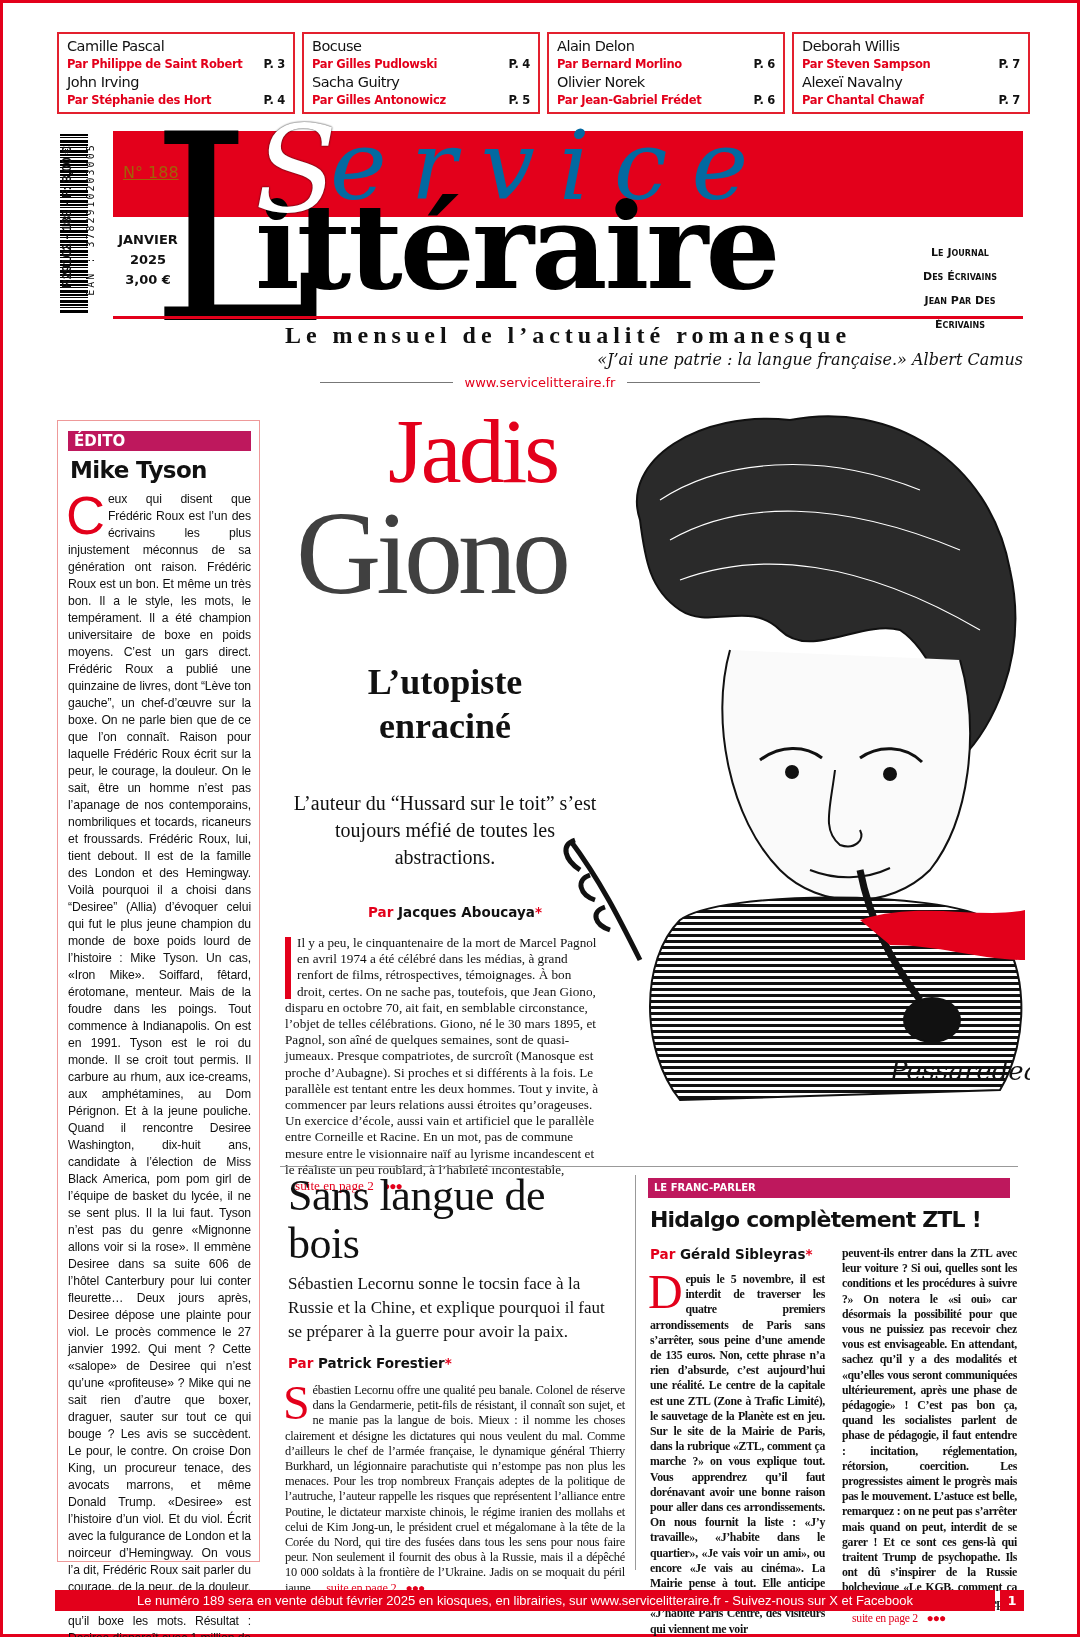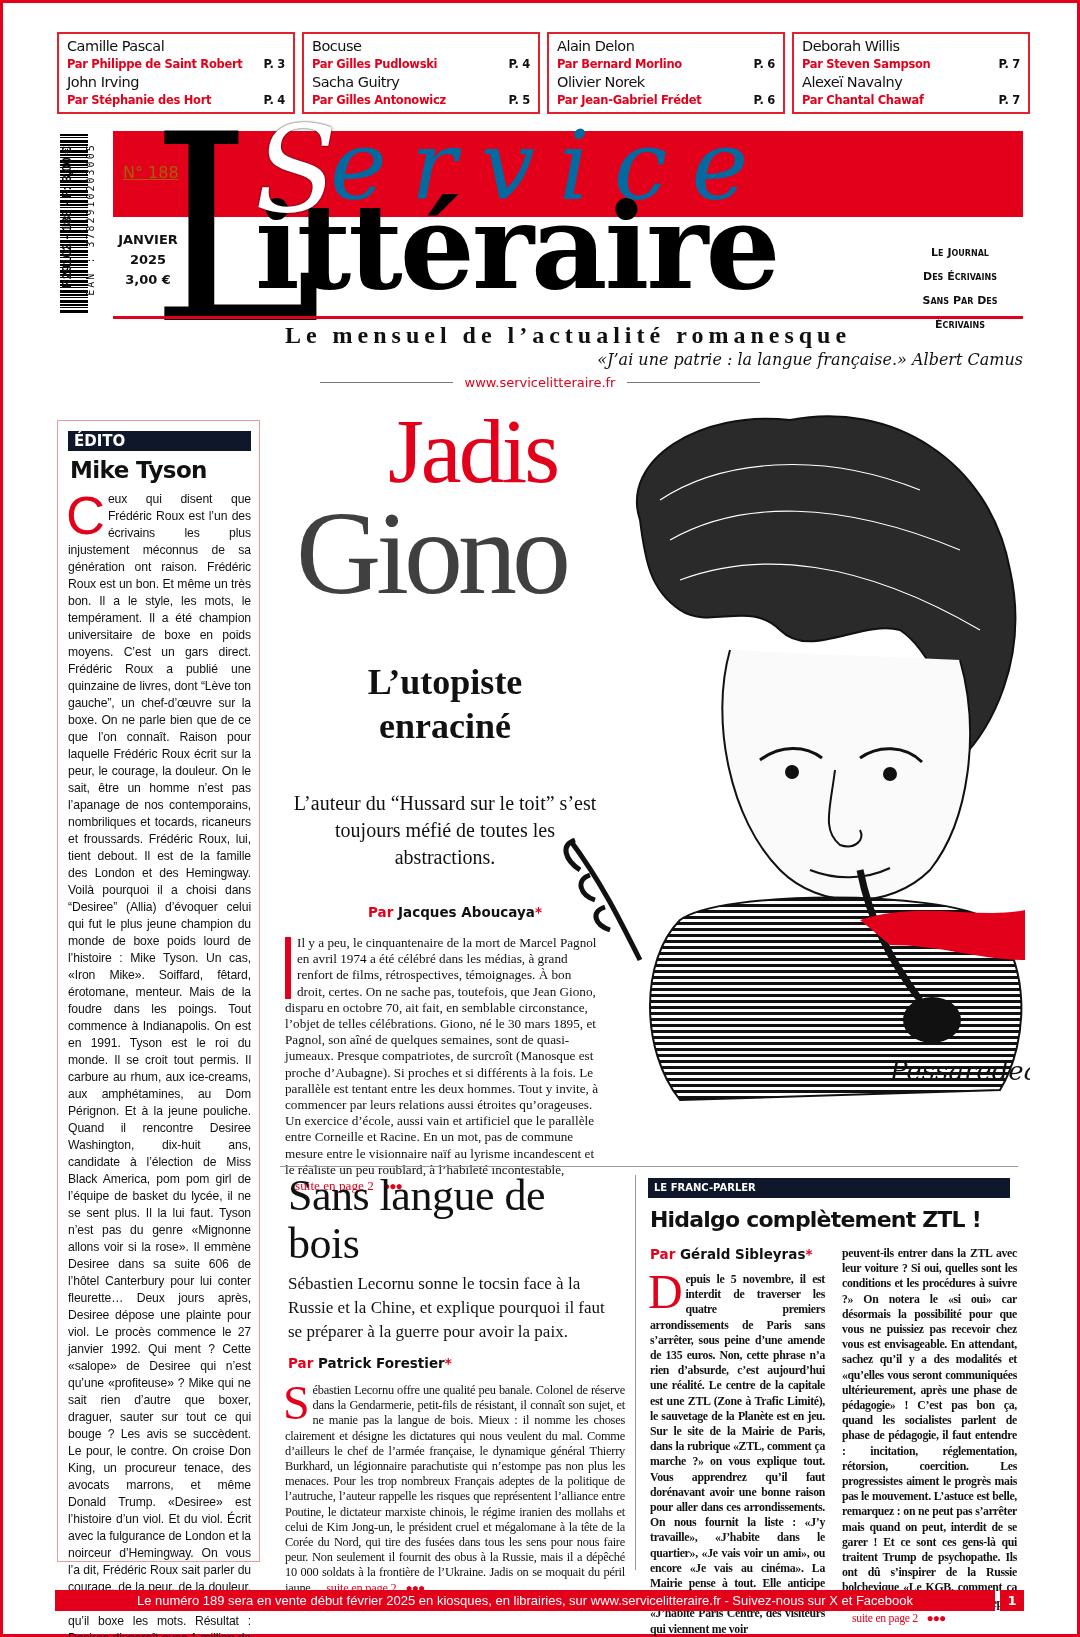--- a/index.html
+++ b/index.html
@@ -32,21 +32,21 @@
   .service { position: absolute; left: 330px; top: 118px; font: italic 96px/1 "DejaVu Serif", serif; color: #0369a1; letter-spacing: 24px; }
   .service-S { position: absolute; left: 255px; top: 110px; font: italic 120px/1 "DejaVu Serif", serif; color: #fff; text-shadow: 0 0 2px #000; }
   .tagline-right { position: absolute; left: 900px; top: 241px; width: 120px; text-align: center; font: bold 11px "DejaVu Sans", sans-serif; line-height: 24px; font-variant: small-caps; }
   .monthly { position: absolute; left: 113px; top: 322px; width: 910px; text-align: center; font: bold 24px "Liberation Serif", serif; letter-spacing: 5px; }
   .quote { position: absolute; left: 113px; top: 350px; width: 910px; text-align: right; font: italic 16px "DejaVu Serif", serif; }
   .site { position: absolute; left: 320px; top: 375px; width: 440px; display: flex; align-items: center; gap: 12px; font: 13px "DejaVu Sans", sans-serif; color: #e3001b; }
   .site .rule { flex: 1; height: 1px; background: #777; }
 
   
   .edito { position: absolute; left: 57px; top: 420px; width: 203px; height: 1142px; border: 1px solid #e99; padding: 10px 8px 0 10px; }
-  .tag { display: inline-block; background: #0f172a; color: #fff; font: bold 15px "DejaVu Sans", sans-serif; padding: 0 6px; line-height: 20px; }
+  .tag { display: inline-block; background: #be185d; color: #fff; font: bold 15px "DejaVu Sans", sans-serif; padding: 0 6px; line-height: 20px; }
   .edito .tag { display: block; }
   .edito-title { font: bold 23px "DejaVu Sans", sans-serif; letter-spacing: -0.6px; margin: 6px 0 8px 2px; }
   .edito-body { font: 12.2px/17px "Liberation Sans", sans-serif; text-align: justify; letter-spacing: -0.1px; }
   .dropcap-sans { float: left; font: 54px/44px "Liberation Sans", sans-serif; color: #e3001b; margin: 2px 3px 0 -2px; }
 
   
   .jean { position: absolute; left: 388px; top: 405px; font: 92px/1 "Liberation Serif", serif; color: #e3001b; letter-spacing: -3px; }
   .giono { position: absolute; left: 296px; top: 495px; font: 118px/1 "Liberation Serif", serif; color: #404040; letter-spacing: -5px; }
   .subhead { position: absolute; left: 300px; top: 660px; width: 290px; text-align: center; font: bold 36px/44px "Liberation Serif", serif; }
   .chapo { position: absolute; left: 290px; top: 790px; width: 310px; text-align: center; font: 20px/27px "Liberation Serif", serif; }
@@ -151,21 +151,21 @@
   <div>2025</div>
   <div>3,00 €</div>
 </div>
 <div class="big-L">L</div>
 <div class="litteraire">ittéraire</div>
 <div class="service-S">S</div>
 <div class="service">ervice</div>
 <div class="tagline-right">
   <div>Le Journal</div>
   <div>Des Écrivains</div>
-  <div>Sans Par Des Écrivains</div>
+  <div>Jean Par Des Écrivains</div>
 </div>
 <div class="mast-line"></div>
 <div class="monthly">Le mensuel de l’actualité romanesque</div>
 <div class="quote">«J’ai une patrie : la langue française.» Albert Camus</div>
 <div class="site">
   <span class="rule"></span>
   <span>www.servicelitteraire.fr</span>
   <span class="rule"></span>
 </div>
 

